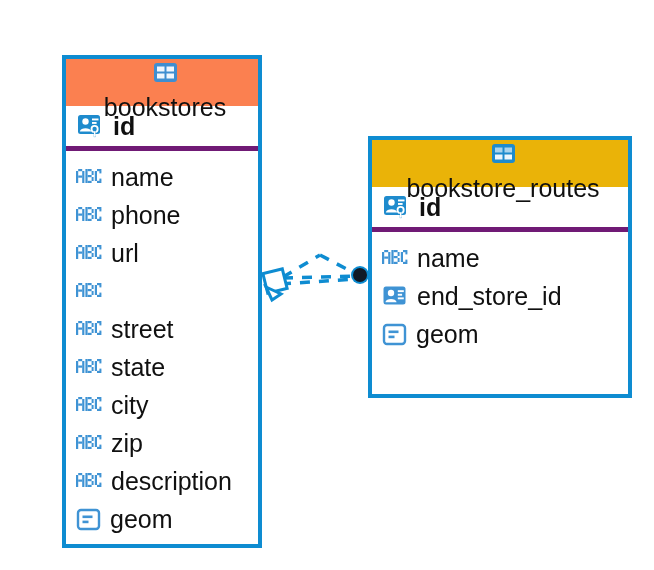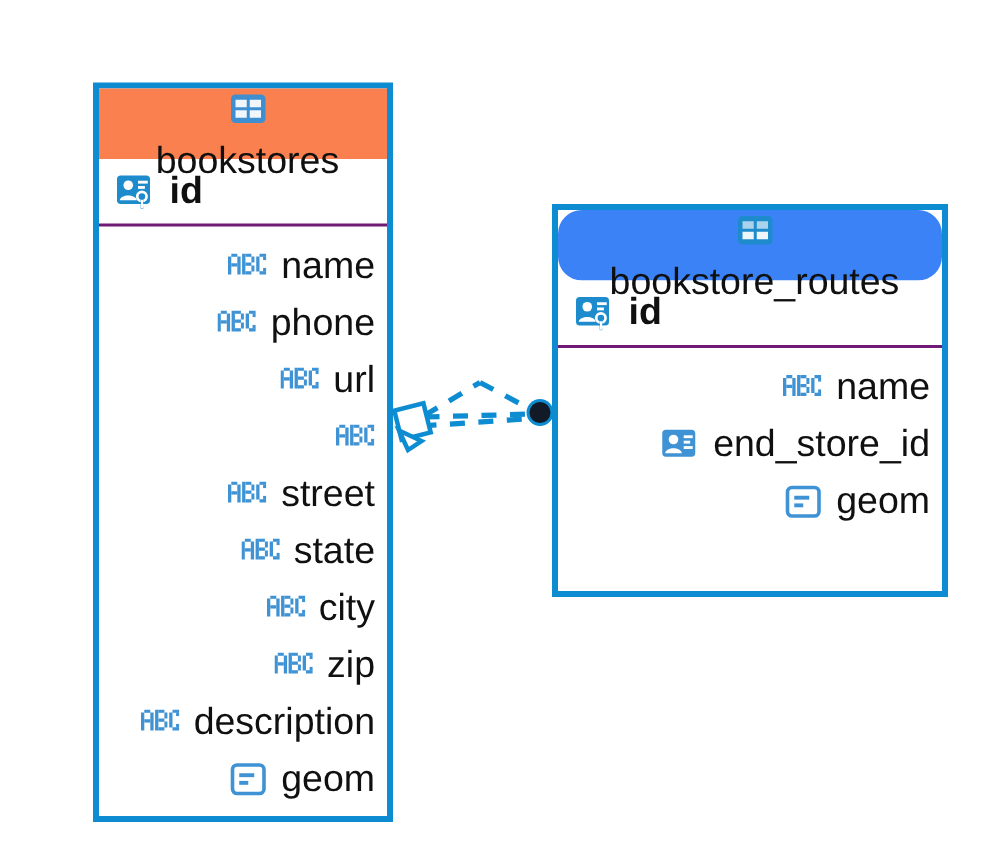--- a/index.html
+++ b/index.html
@@ -31,37 +31,37 @@
   .entity-header {
     display: flex;
     align-items: center;
     box-sizing: border-box;
     height: 47px;
     padding: 0 4px 0 10px;
     gap: 9px;
     flex-direction: column;
   }
   .entity-header.accent-orange { background: #fb8050; }
-  .entity-header.accent-gray   { background: #3b82f6; border-radius: 16px; }
+  .entity-header.accent-gray   { background: #eab308; }
 
   .entity-title {
     font-size: 25px;
     color: #101010;
     line-height: 1;
     white-space: nowrap;
   }
 
   .pk-row {
     display: flex;
     align-items: center;
     box-sizing: border-box;
     height: 45px;
     padding: 0 8px 0 10px;
     gap: 9px;
-    border-bottom: 2px solid #701a75;
+    border-bottom: 5px solid #701a75;
     background: #ffffff;
   }
   .pk-row .field-label {
     font-size: 25px;
     font-weight: bold;
     color: #101010;
     line-height: 1;
     white-space: nowrap;
   }
 
@@ -69,21 +69,20 @@
     padding: 7px 0 9px 0;
   }
   .field-row {
     display: flex;
     align-items: center;
     box-sizing: border-box;
     height: 38px;
     padding: 0 8px 0 10px;
     gap: 9px;
     background: #ffffff;
-    justify-content: flex-end;
   }
   .field-label {
     font-size: 25px;
     color: #101010;
     line-height: 1;
     white-space: nowrap;
   }
 
   
   .icon {

